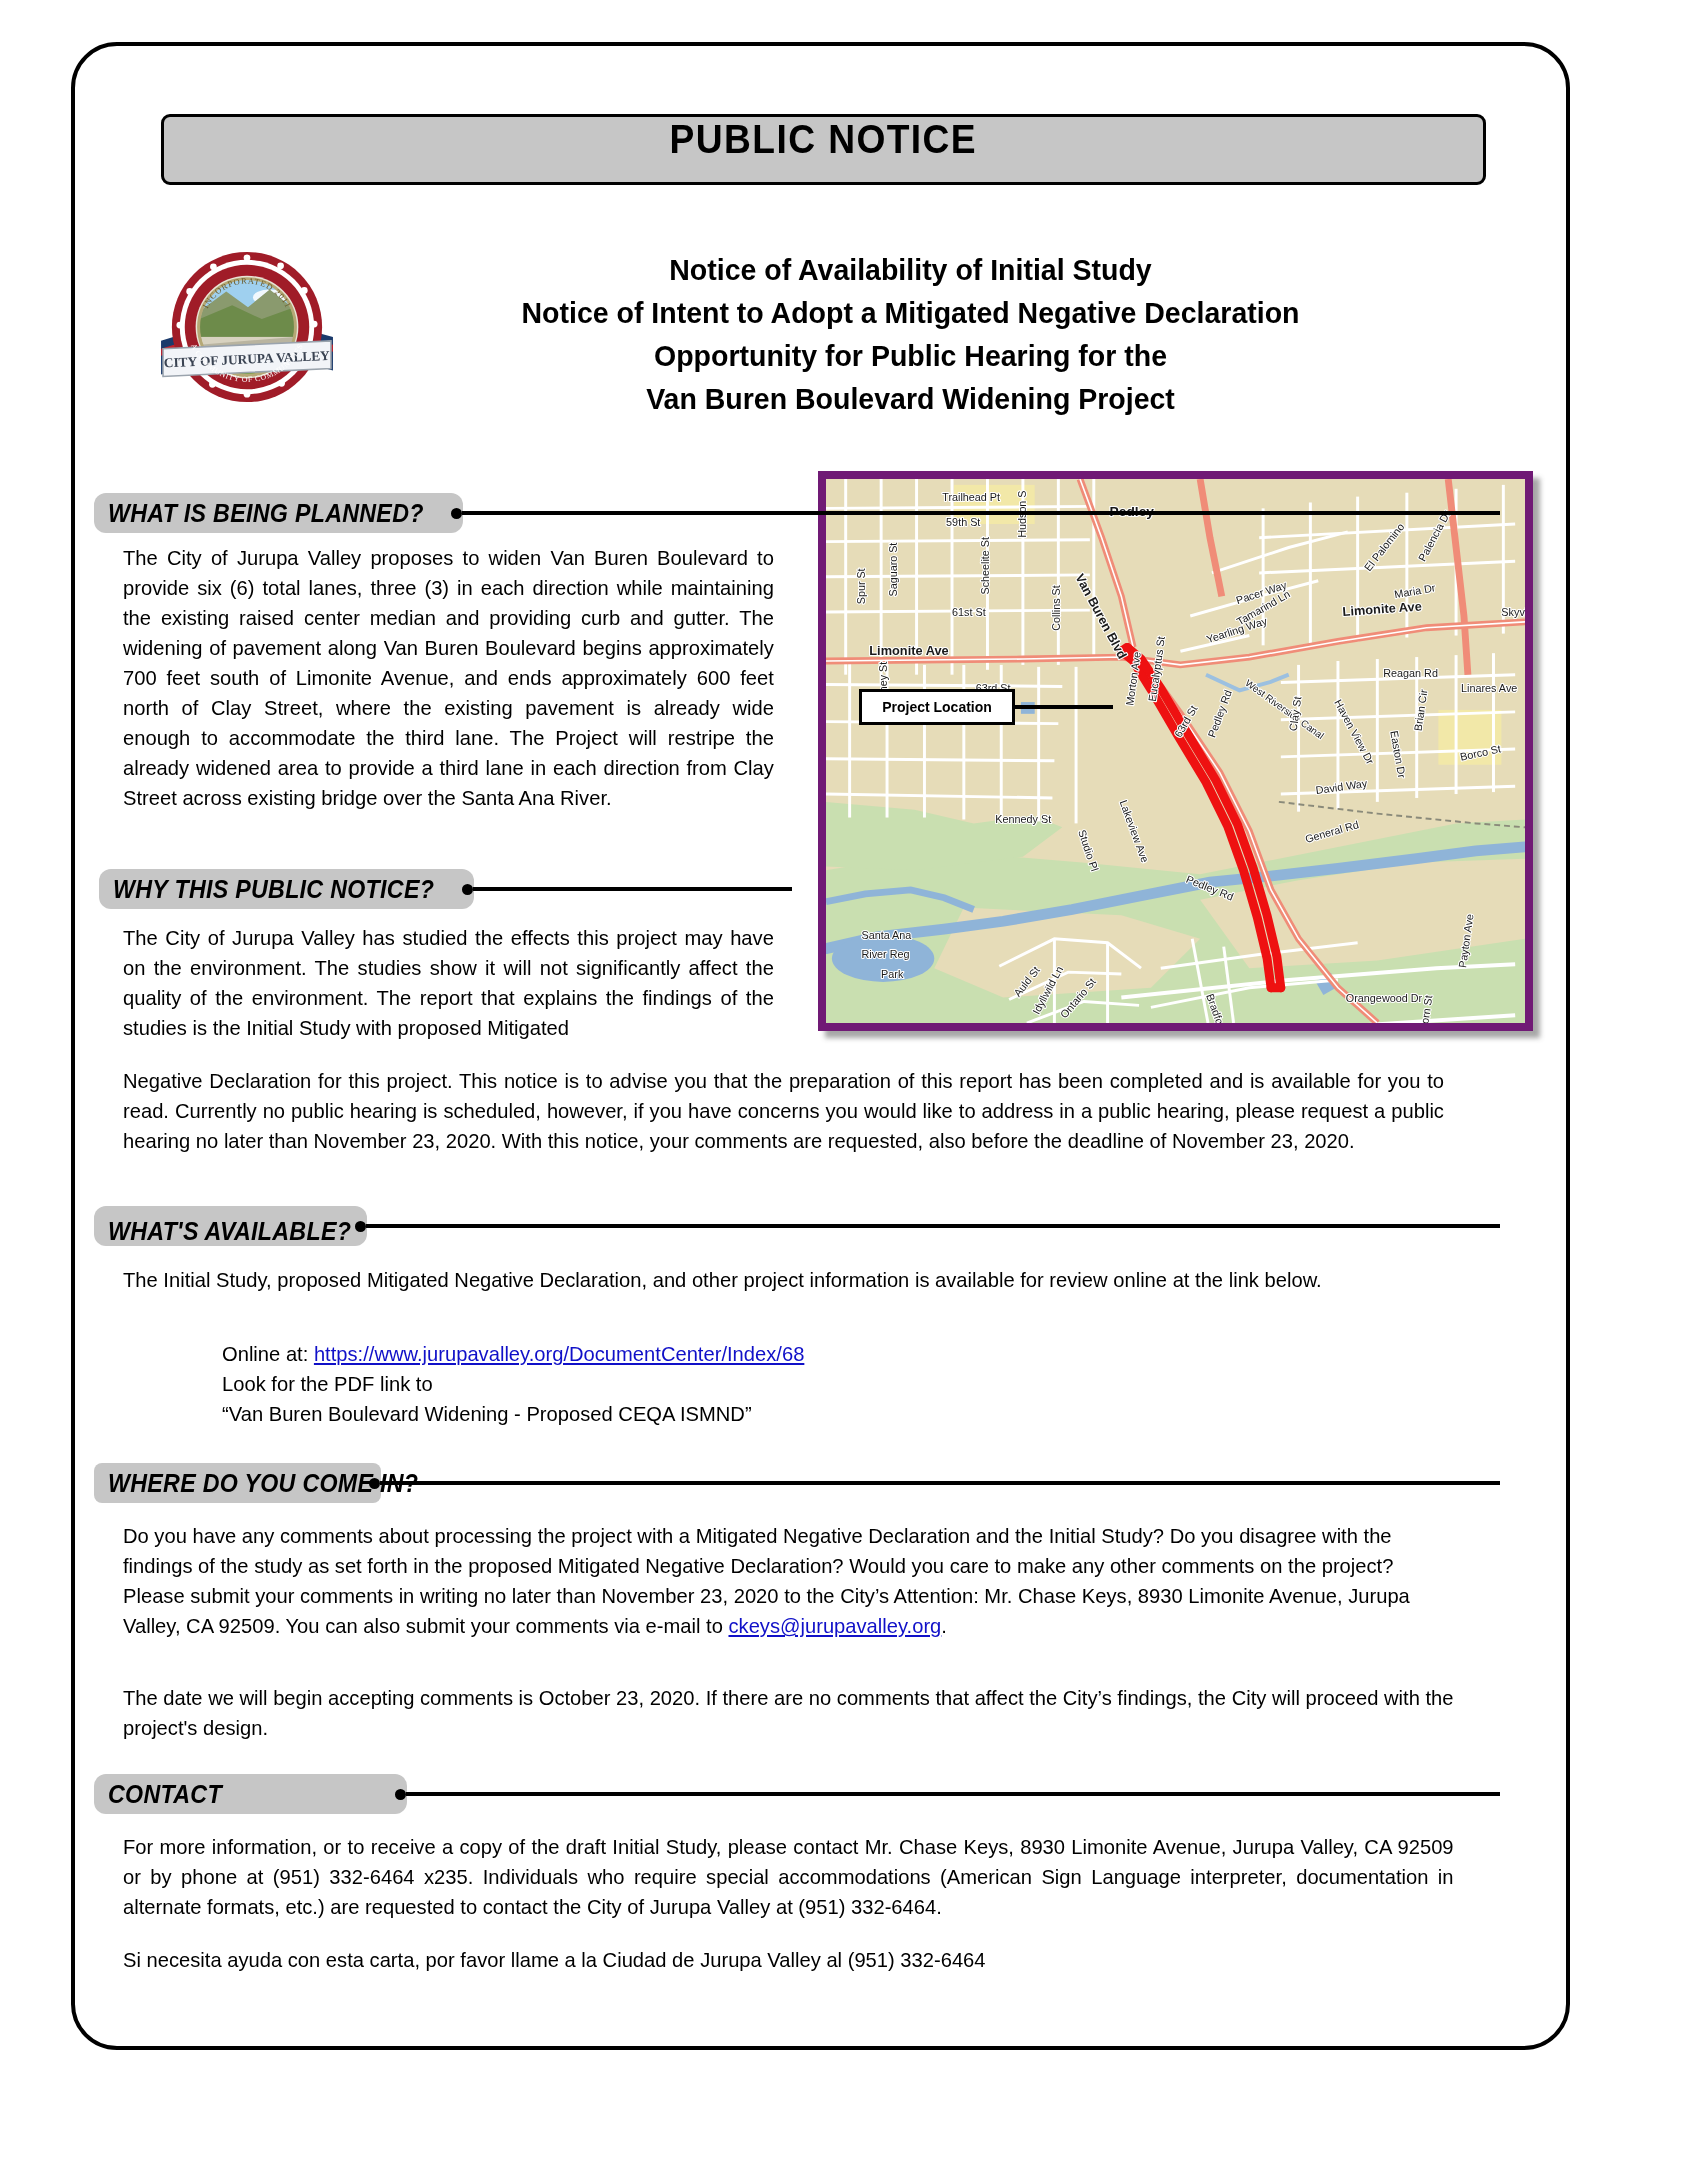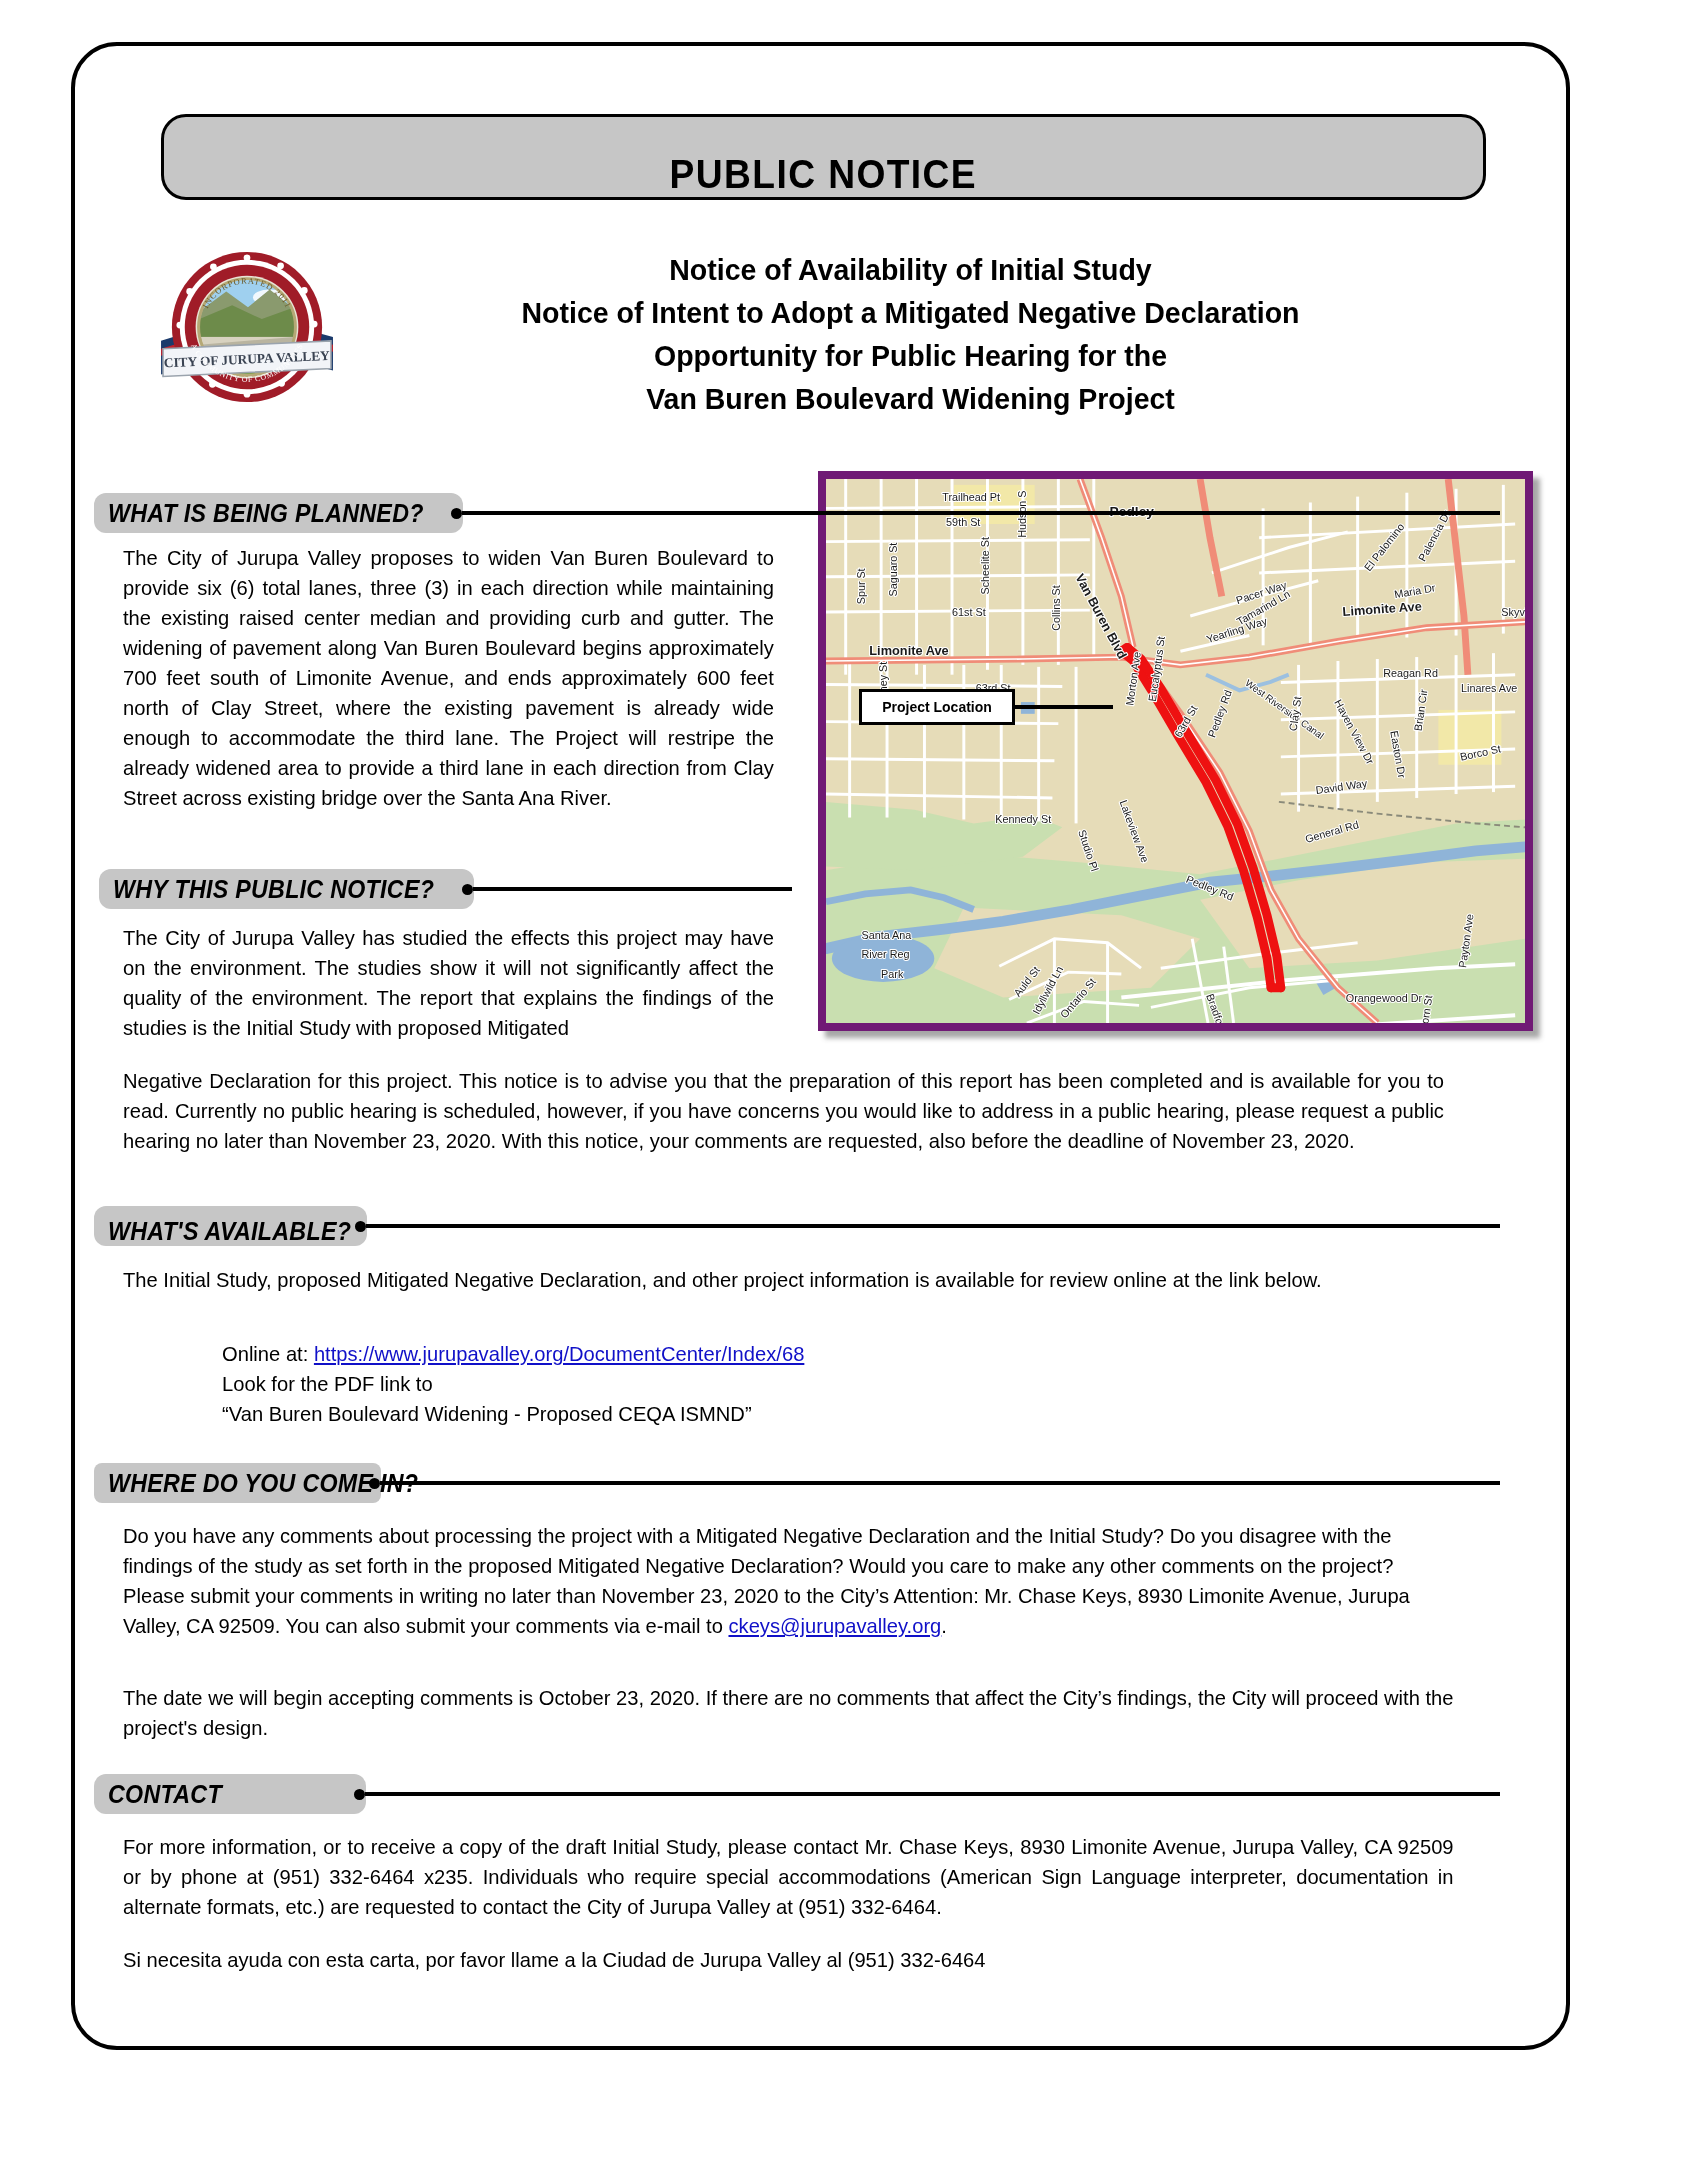--- a/index.html
+++ b/index.html
@@ -27,27 +27,27 @@
     border-radius: 46px;
     box-sizing: border-box;
   }
 
   
   .banner {
     position: absolute;
     left: 161px;
     top: 114px;
     width: 1325px;
-    height: 86px;
+    height: 71px;
     background: #c6c6c6;
     border: 3px solid #000;
-    border-radius: 25px;
+    border-radius: 9px;
     box-sizing: border-box;
     display: flex;
-    align-items: flex-end;
+    align-items: flex-start;
     justify-content: center;
   }
   .banner-text {
     font-size: 40px;
     font-weight: bold;
     letter-spacing: 1.5px;
     transform: scaleX(0.93);
   }
 
   
@@ -460,21 +460,21 @@
   <div class="sec-pill" style="width:287px;border-radius:8px;">
     <span>WHERE DO YOU COME IN?</span>
   </div>
   <div class="sec-dot"></div>
   <div class="sec-line"></div>
 </div>
 <div class="para nojust" style="left:123px; top:1521px; width:1386px;"><span>Do you have any comments about processing the project with a Mitigated Negative Declaration and the Initial Study? Do you disagree with the findings of the study as set forth in the proposed Mitigated Negative Declaration? Would you care to make any other comments on the project? Please submit your comments in writing no later than November 23, 2020 to the City’s Attention: Mr. Chase Keys, 8930 Limonite Avenue, Jurupa Valley, CA 92509. You can also submit your comments via e-mail to </span><a class="link" href="#">ckeys@jurupavalley.org</a><span>.</span></div>
 <div class="para nojust" style="left:123px; top:1683px; width:1386px;">The date we will begin accepting comments is October 23, 2020. If there are no comments that affect the City’s findings, the City will proceed with the project's design.</div>
 
 <div class="sec-head" style="left:94px; top:1774px; width:1406px;">
-  <div class="sec-pill" style="width:272px;">
+  <div class="sec-pill" style="width:313px;">
     <span>CONTACT</span>
   </div>
   <div class="sec-dot"></div>
   <div class="sec-line"></div>
 </div>
 <div class="para" style="left:123px; top:1832px; width:1386px;">For more information, or to receive a copy of the draft Initial Study, please contact Mr. Chase Keys, 8930 Limonite Avenue, Jurupa Valley, CA 92509 or by phone at (951) 332-6464 x235. Individuals who require special accommodations (American Sign Language interpreter, documentation in alternate formats, etc.) are requested to contact the City of Jurupa Valley at (951) 332-6464.</div>
 <div class="para nojust" style="left:123px; top:1945px; width:1386px;">Si necesita ayuda con esta carta, por favor llame a la Ciudad de Jurupa Valley al (951) 332-6464</div>
 
 
 </body></html>

